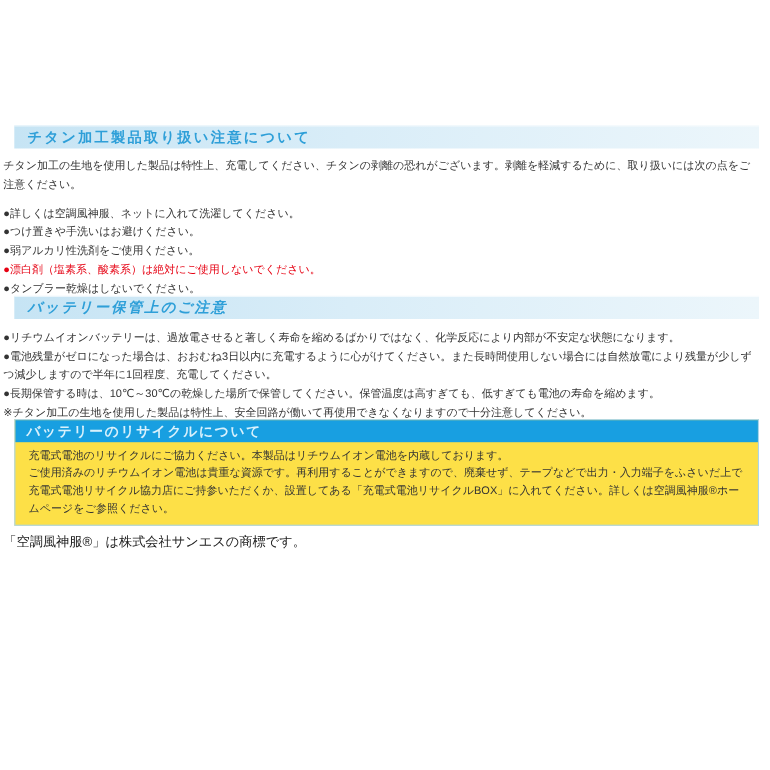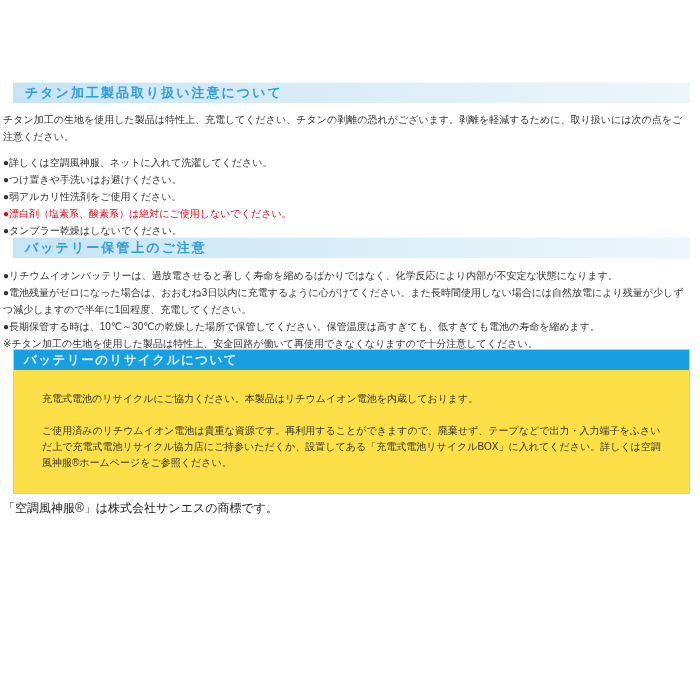--- a/index.html
+++ b/index.html
@@ -28,22 +28,22 @@
     padding-left: 12px;
     background: linear-gradient(90deg, #c6e4f4 0%, #d9edf8 45%, #ecf6fb 100%);
     box-shadow: inset 0 1px 0 rgba(255,255,255,0.65);
     color: #2e9fd8;
     font-size: 13px;
     font-weight: bold;
     letter-spacing: 2px;
     white-space: nowrap;
     overflow: hidden;
   }
-  .bar-titanium { margin-top: 82px; }
-  .bar-battery  { margin-top: -2px; }
+  .bar-titanium { margin-top: 114px; }
+  .bar-battery  { margin-top: -2px; font-style: italic; }
 
   .intro {
     margin: 8px 8px 0 3px;
     font-size: 10px;
     line-height: 17px;
   }
   .list {
     margin: 9px 8px 0 3px;
     font-size: 10px;
     line-height: 17px;
@@ -70,21 +70,21 @@
     letter-spacing: 1.5px;
     white-space: nowrap;
     overflow: hidden;
   }
   .recycle-body {
     padding: 5px 12px 6px 12px;
     font-size: 10px;
     line-height: 16px;
     color: #333333;
   }
-  .recycle-body p { margin: 16px; }
+  .recycle-body p { margin: 0; }
 
   .trademark {
     margin: 7px 8px 0 3px;
     font-size: 12px;
     line-height: 15px;
     color: #222222;
   }
 </style>
 </head>
 <body>

